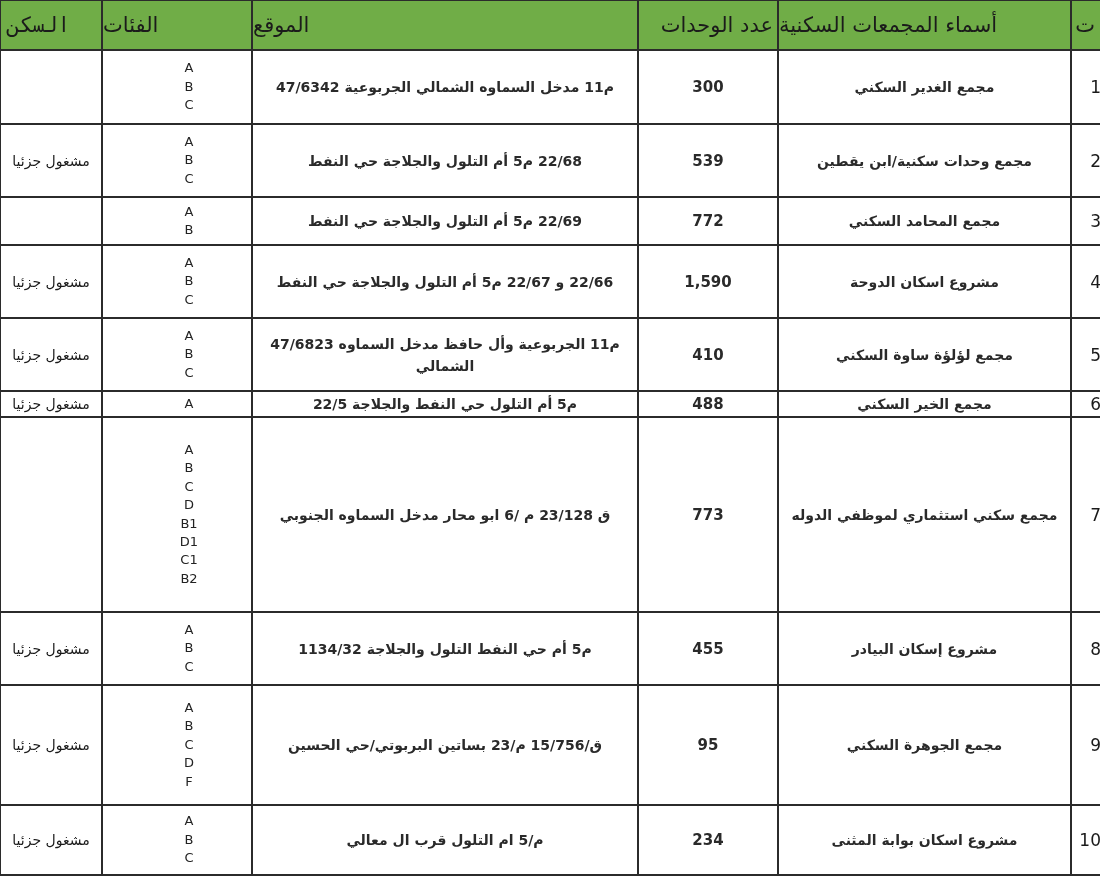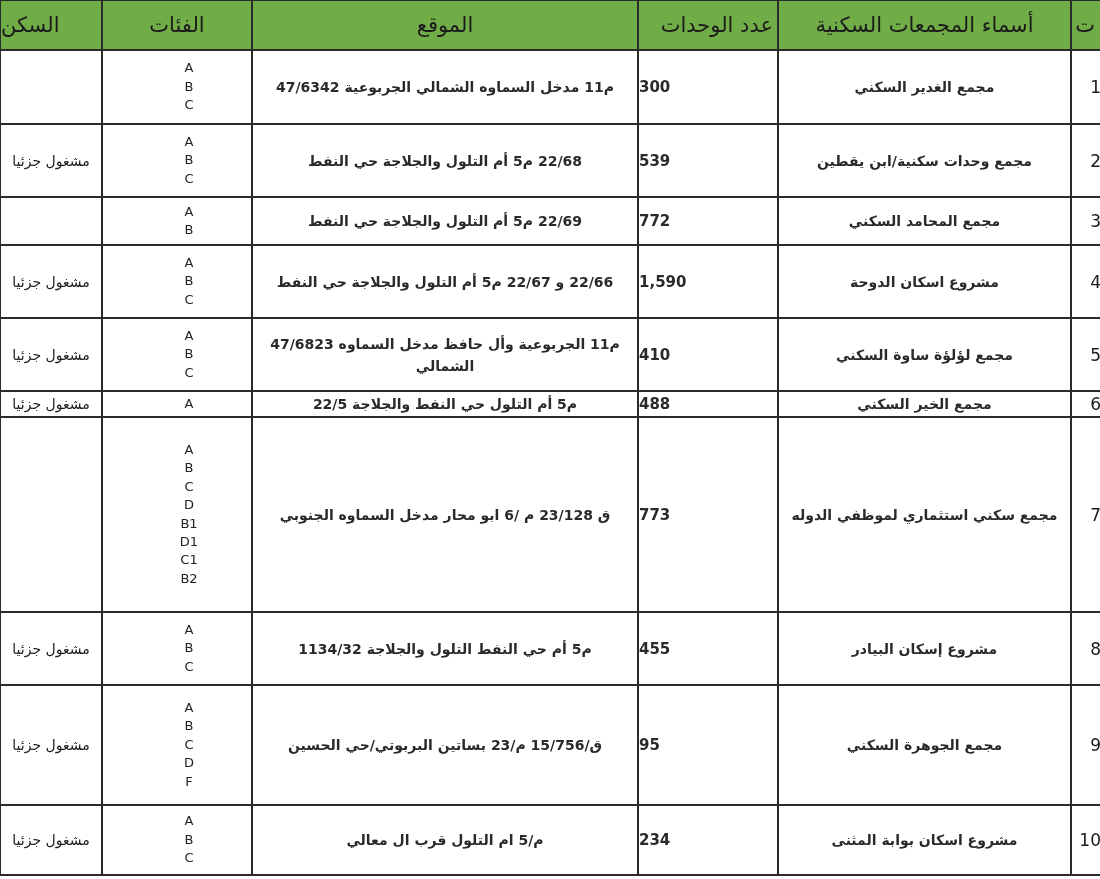--- a/index.html
+++ b/index.html
@@ -34,43 +34,43 @@
       padding: 0;
       vertical-align: middle;
       overflow: hidden;
     }
     thead th {
       background: #70ad47;
       height: 48px;
       font-weight: normal;
       font-size: 21px;
       color: #1b1b1b;
-      text-align: center;
+      text-align: left;
       white-space: nowrap;
     }
     thead th.h-num { text-align: right; padding-right: 6px; }
-    thead th.h-occ { text-align: left; padding-left: 0; }
+    thead th.h-occ { text-align: left; padding-left: 6px; font-family: Liberation Mono, monospace; }
     thead th.h-units { text-align: right; padding-right: 4px; }
 
     td.num {
       vertical-align: bottom;
       text-align: right;
       padding-right: 4px;
       font-size: 17px;
       padding-bottom: 1px;
     }
     td.name {
       text-align: center;
       font-size: 14px;
       font-weight: bold;
       color: #2a2a2a;
       margin-top: 44px;
     }
     td.units {
-      text-align: left;
+      text-align: center;
       font-size: 15px;
       font-weight: bold;
       color: #2a2a2a;
     }
     td.loc {
       text-align: center;
       font-size: 14px;
       font-weight: bold;
       line-height: 22px;
       padding: 0 14px;

